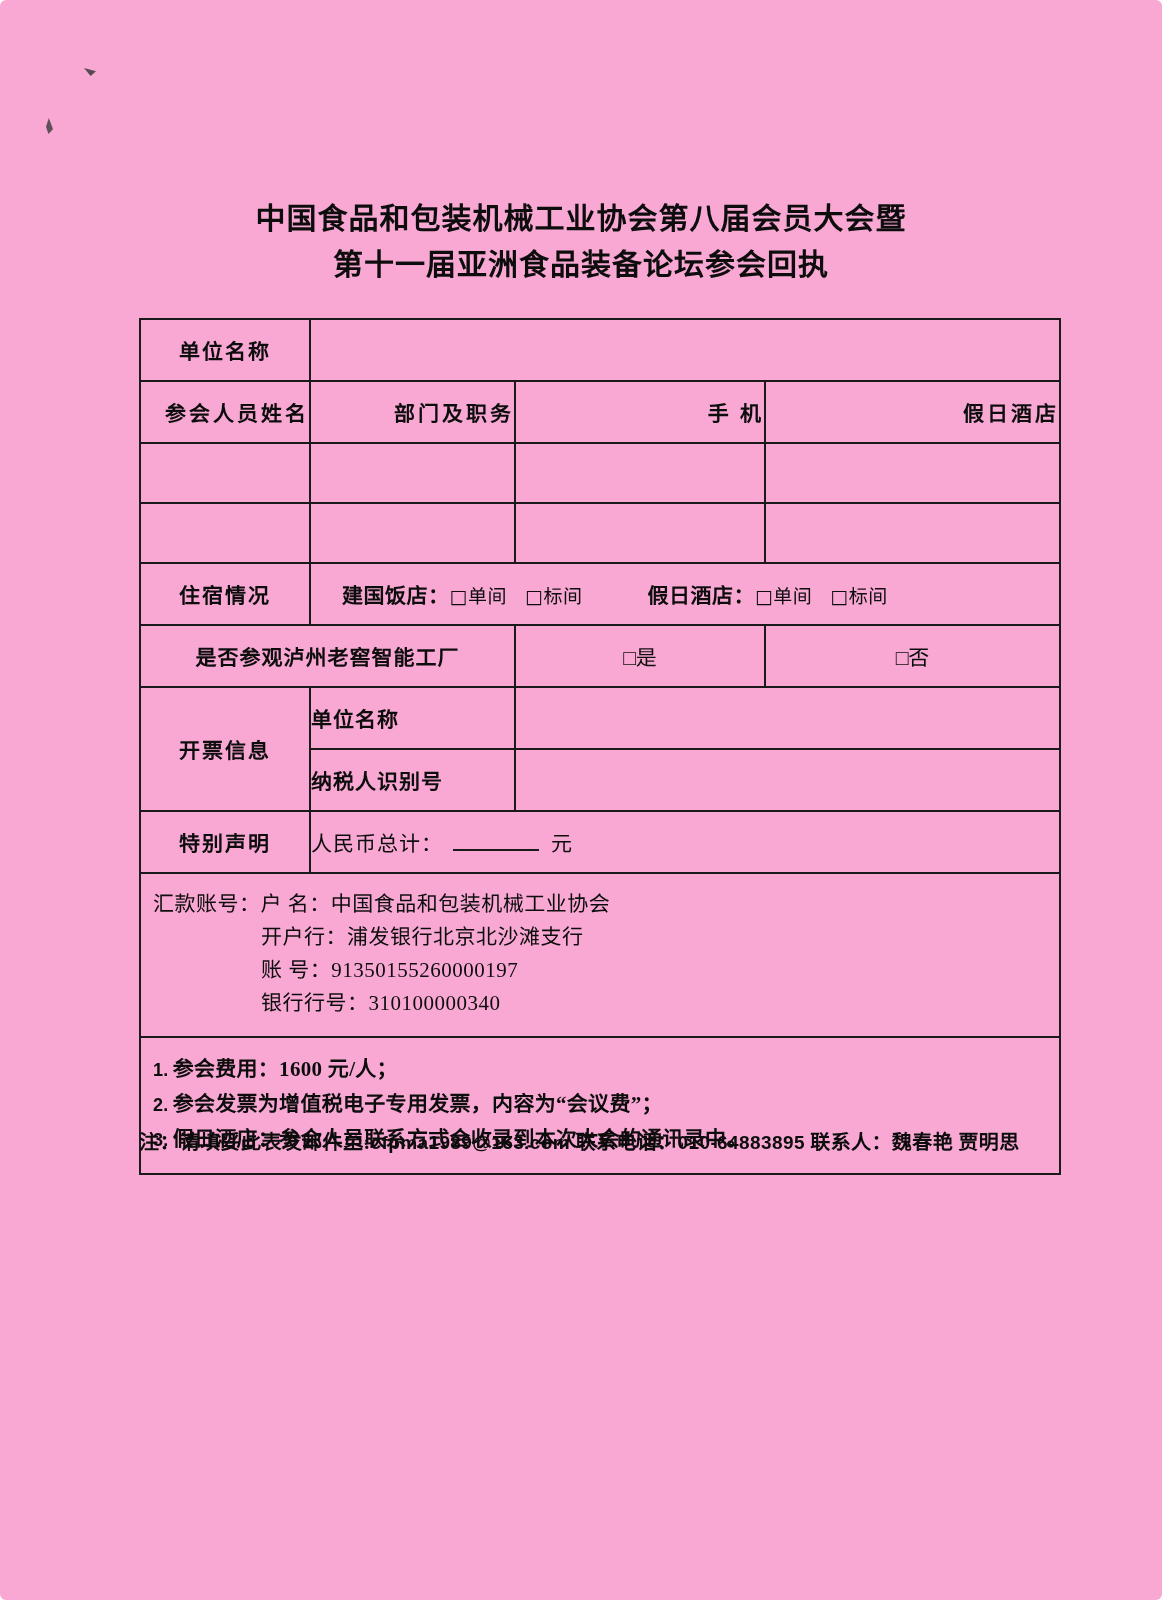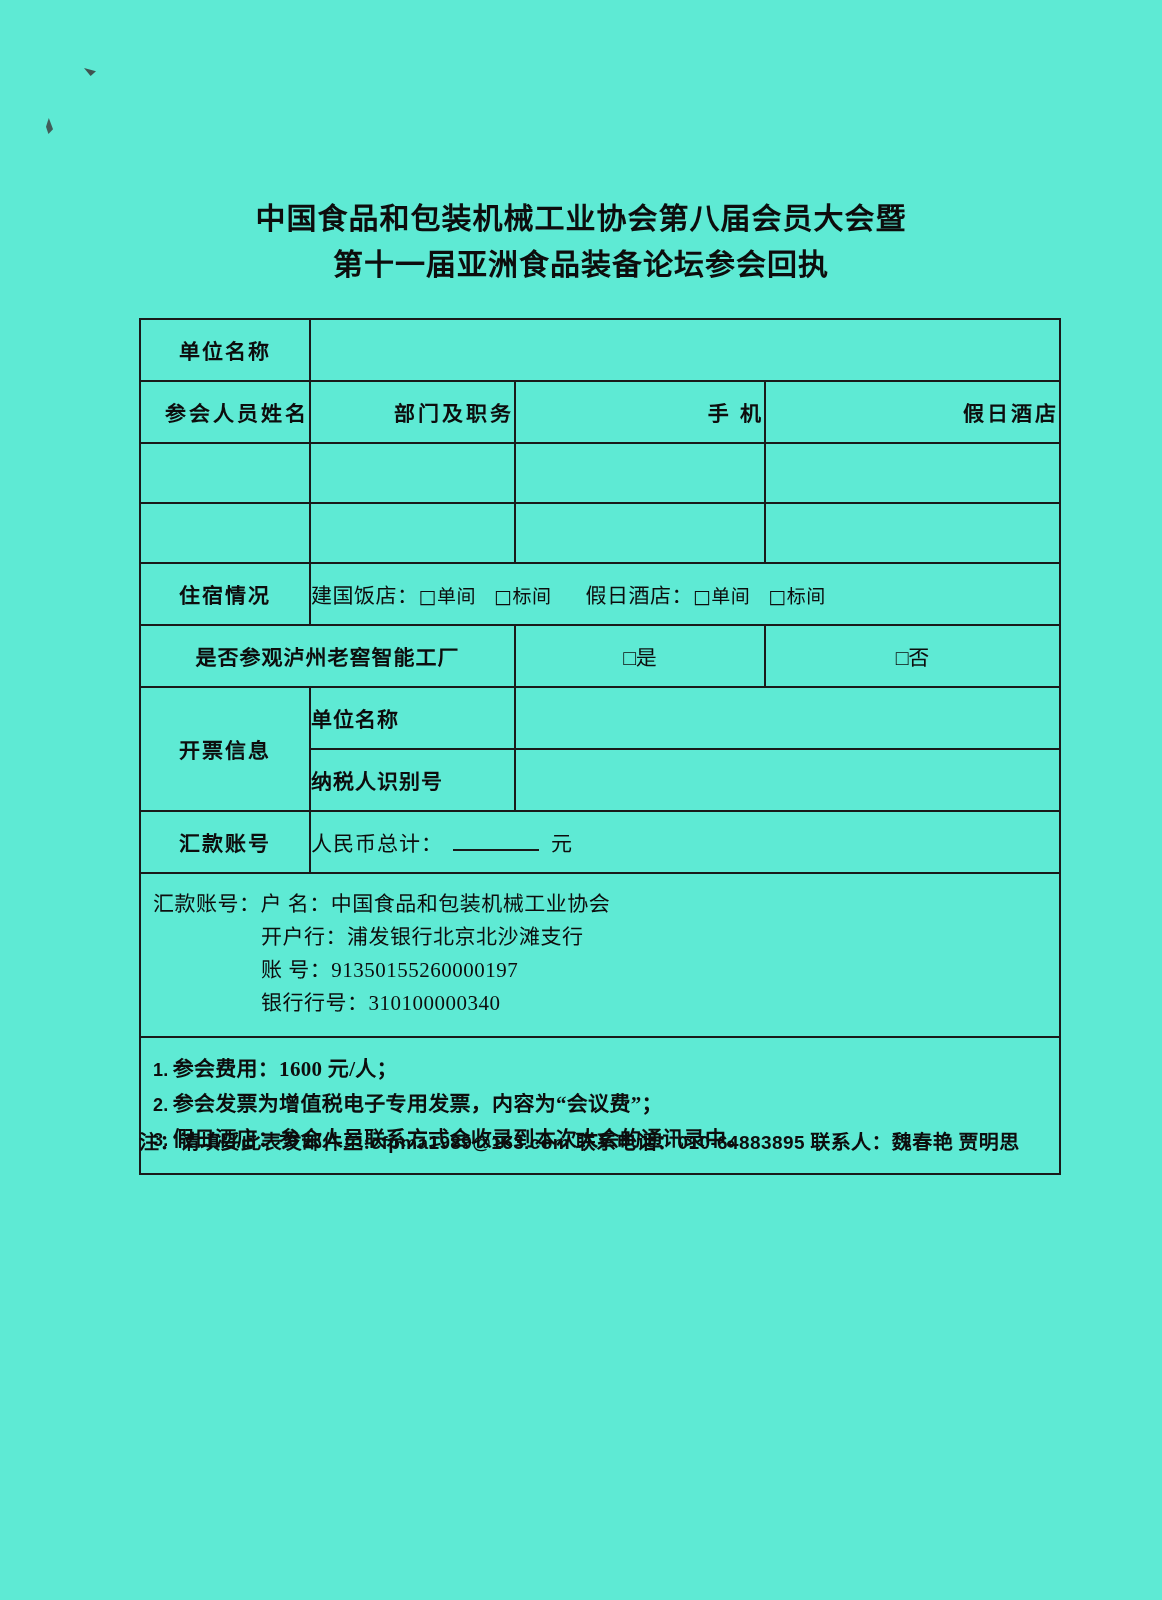--- a/index.html
+++ b/index.html
@@ -13,21 +13,22 @@
     position: relative;
     font-family: "Liberation Serif", "DejaVu Serif", serif;
     color: #111111;
     overflow: hidden;
   }
 
   
   .page {
     position: absolute;
     inset: 0;
-    background: #5eead4;
+    background: #f9a8d4;
+    border-radius: 6px;
   }
 
   .speck {
     position: absolute;
     background: #3a3a3a;
   }
   .speck-1 {
     left: 84px; top: 68px;
     width: 12px; height: 8px;
     clip-path: polygon(0 0, 100% 40%, 55% 100%);
@@ -90,21 +91,22 @@
     letter-spacing: 3px;
   }
 
   .lodging-text {
     font-size: 21px;
     font-weight: 700;
     letter-spacing: 0.5px;
     white-space: nowrap;
   }
   .lodging-text .opt {
-    font-weight: 400;
+    font-weight: 700;
+    margin-left: 31px;
   }
   .chk {
     font-weight: 400;
     font-family: "DejaVu Sans", sans-serif;
     font-size: 19px;
     margin-top: 48px;
   }
   .sp-s { display: inline-block; width: 18px; }
   .sp-m { display: inline-block; width: 34px; }
 
@@ -257,21 +259,21 @@
           <td rowspan="2" class="invoice-label">开票信息</td>
           <td class="invoice-sub">单位名称</td>
           <td colspan="2"></td>
         </tr>
         <tr class="h-row">
           <td class="invoice-sub">纳税人识别号</td>
           <td colspan="2"></td>
         </tr>
 
         <tr class="h-row">
-          <td class="label-cell">汇款账号</td>
+          <td class="label-cell">特别声明</td>
           <td colspan="3" class="fee-text">
             <span>人民币总计：</span><span class="fee-blank"></span><span>元</span>
           </td>
         </tr>
 
         <tr>
           <td colspan="4" class="bank-cell">
             <div class="bank-line">
               <span>汇款账号：</span><span>户    名：</span><span>中国食品和包装机械工业协会</span>
             </div>

